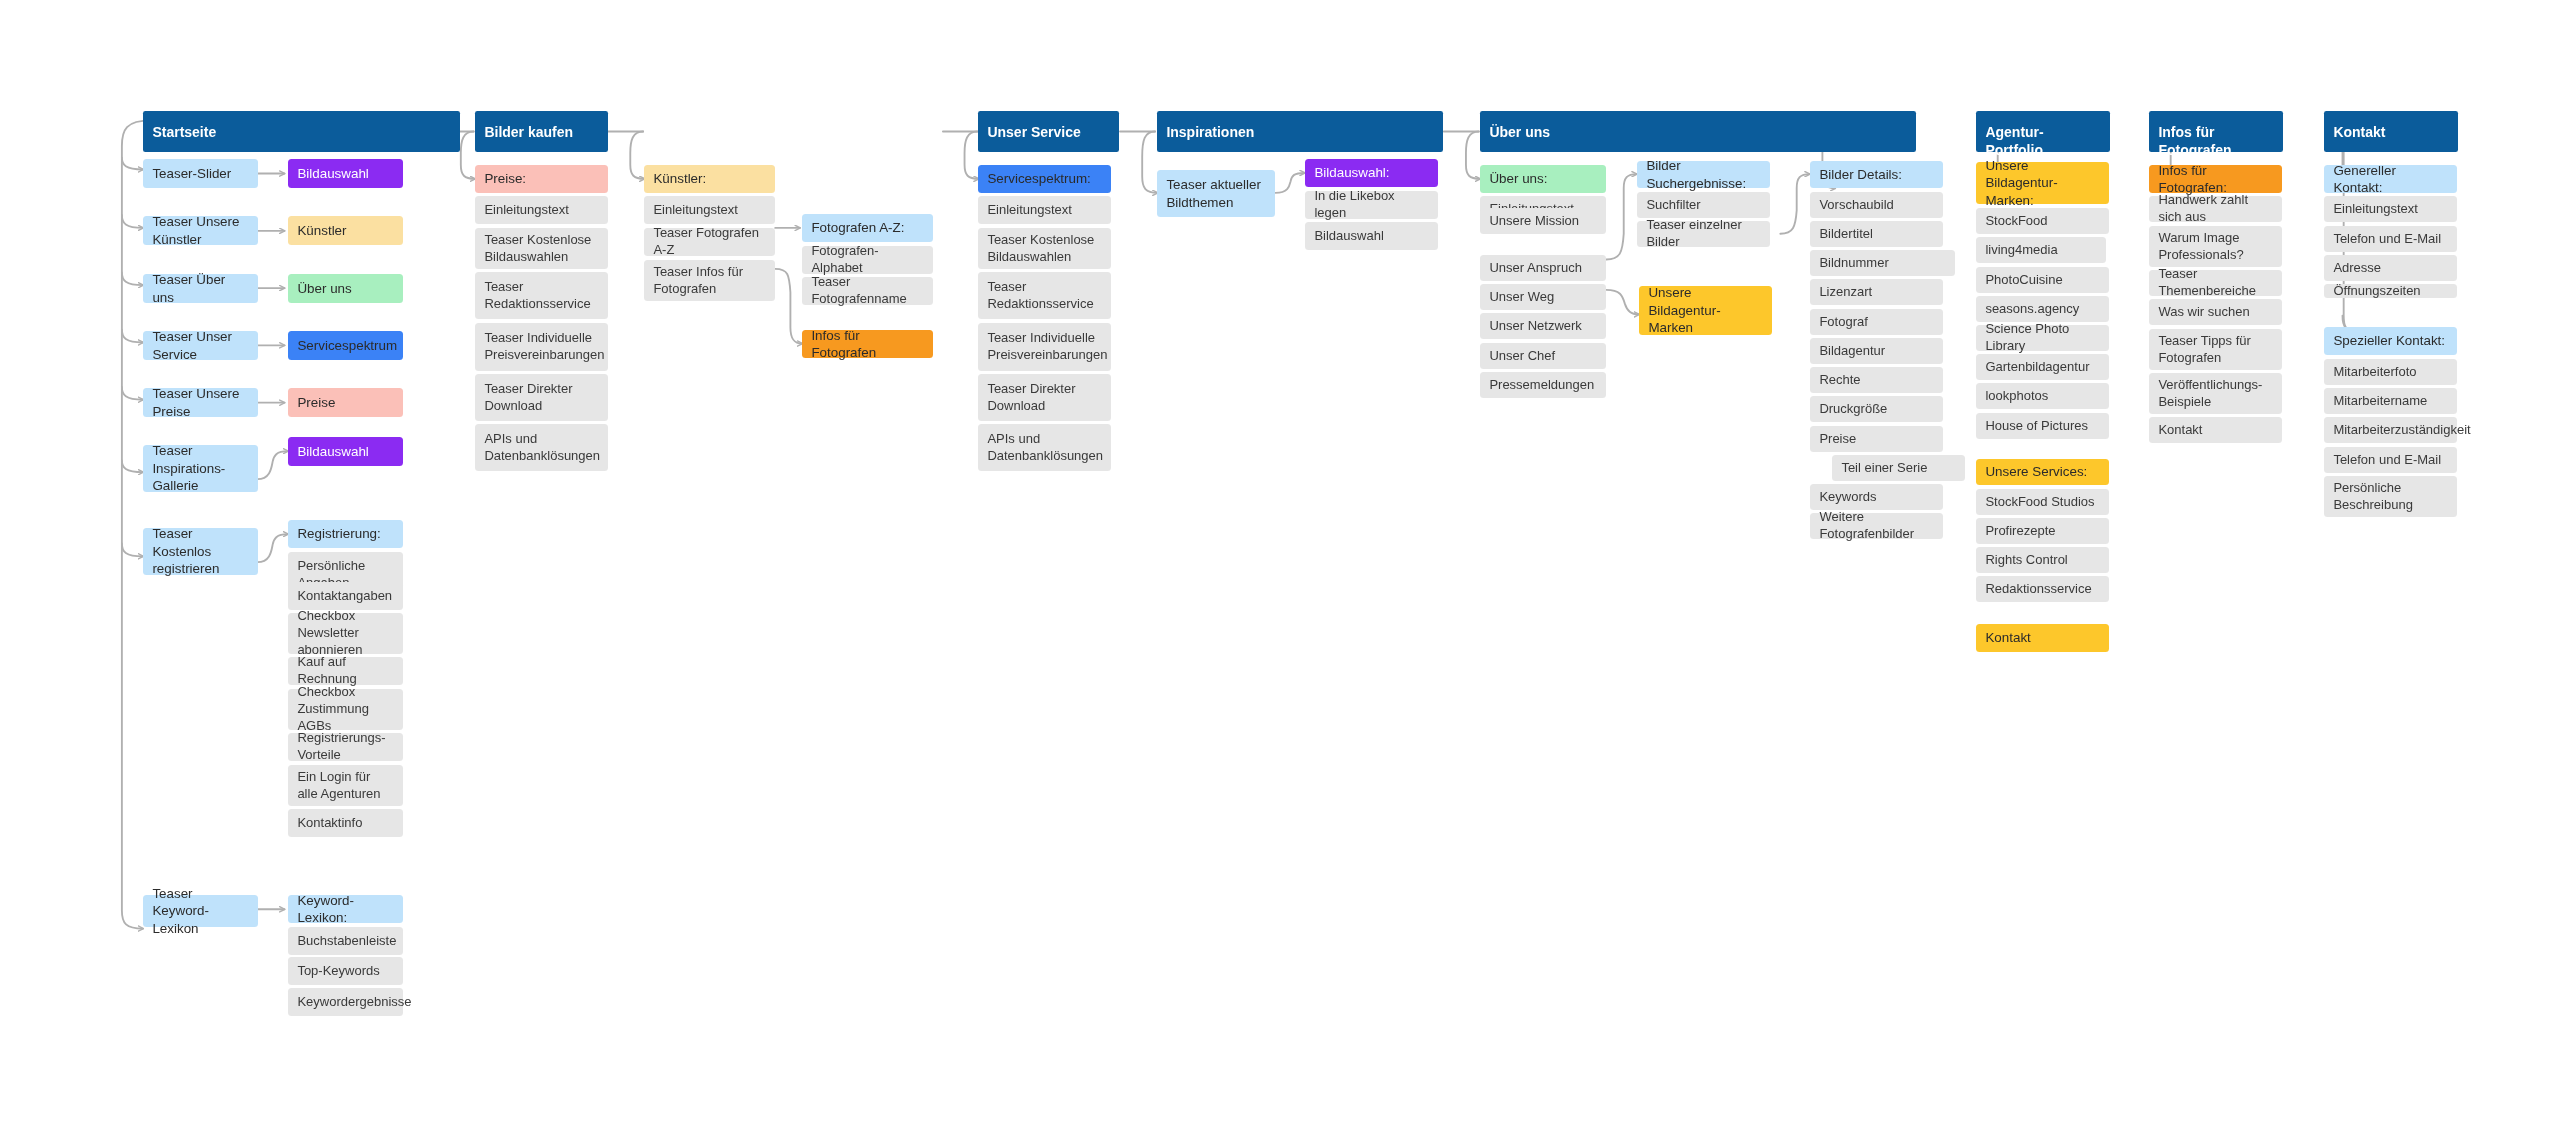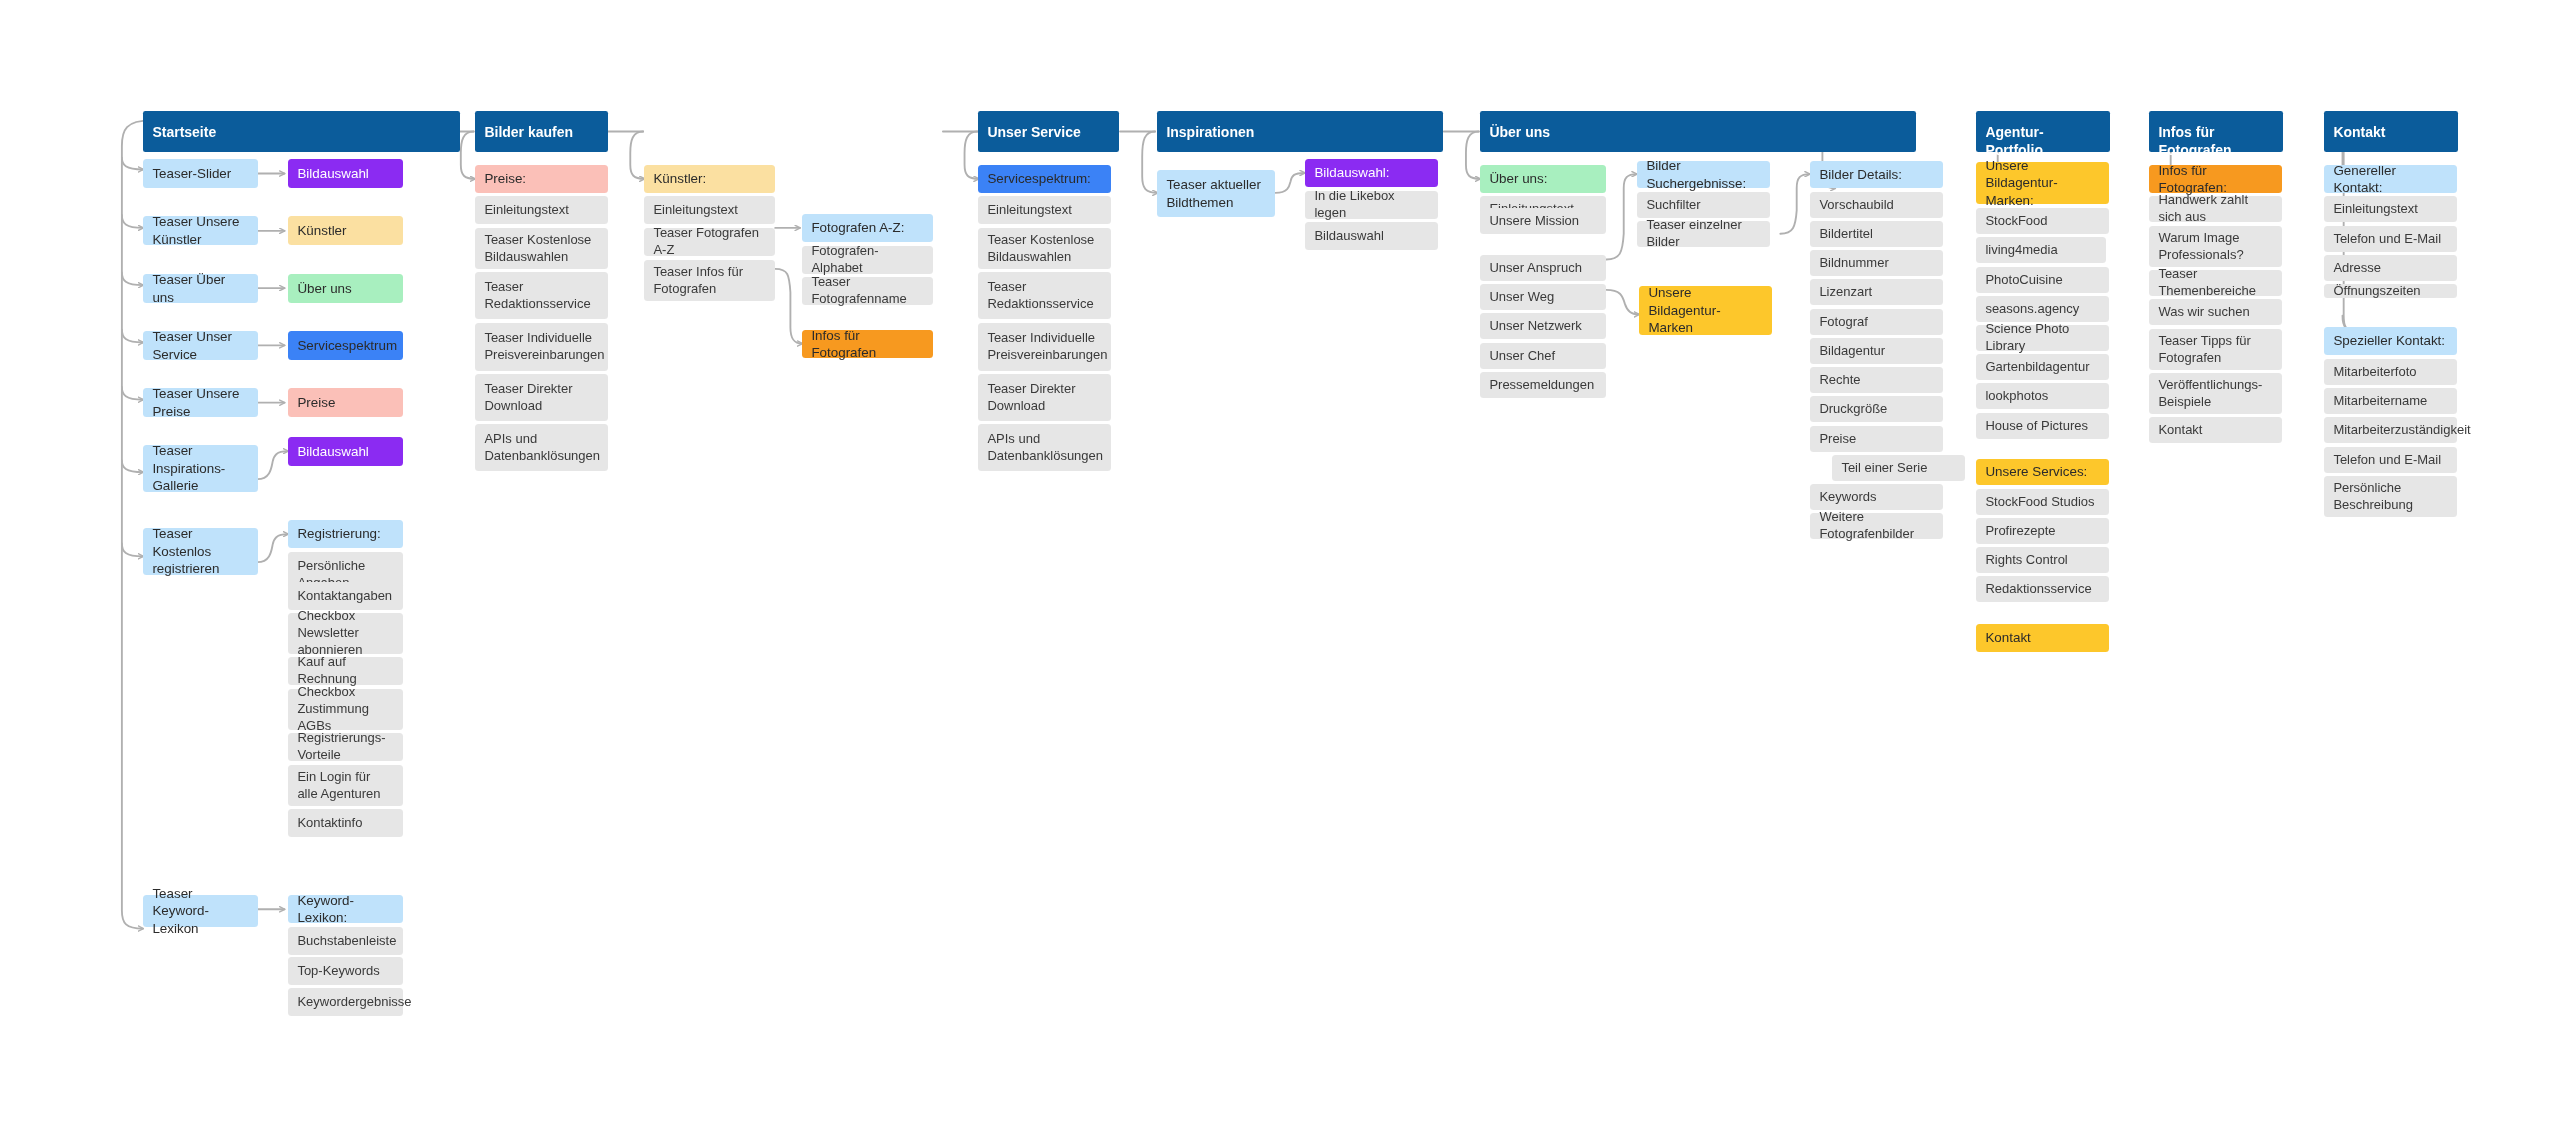--- a/index.html
+++ b/index.html
@@ -332,21 +332,21 @@
 
   <div class="node lvl1" style="left:1810px;top:161px;width:133px;height:27px;">
     <span>Bilder Details:</span>
   </div>
   <div class="node leaf" style="left:1810px;top:192px;width:133px;height:26px;">
     <span>Vorschaubild</span>
   </div>
   <div class="node leaf" style="left:1810px;top:221px;width:133px;height:26px;">
     <span>Bildertitel</span>
   </div>
-  <div class="node leaf" style="left:1810px;top:250px;width:133px;height:26px;">
+  <div class="node leaf" style="left:1810px;top:250px;width:145px;height:26px;">
     <span>Bildnummer</span>
   </div>
   <div class="node leaf" style="left:1810px;top:279px;width:133px;height:26px;">
     <span>Lizenzart</span>
   </div>
   <div class="node leaf" style="left:1810px;top:309px;width:133px;height:26px;">
     <span>Fotograf</span>
   </div>
   <div class="node leaf" style="left:1810px;top:338px;width:133px;height:26px;">
     <span>Bildagentur</span>

